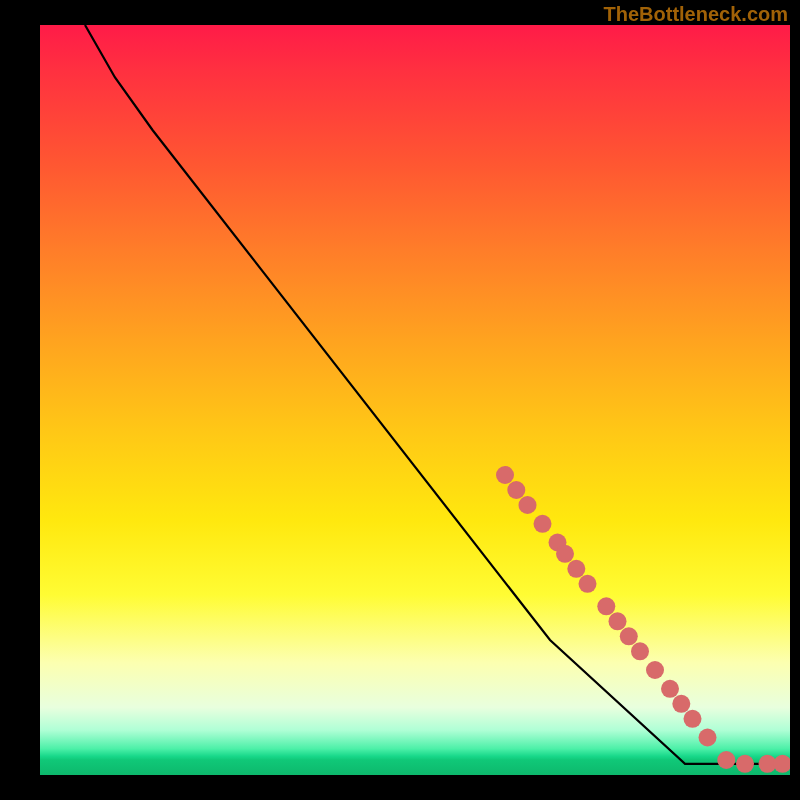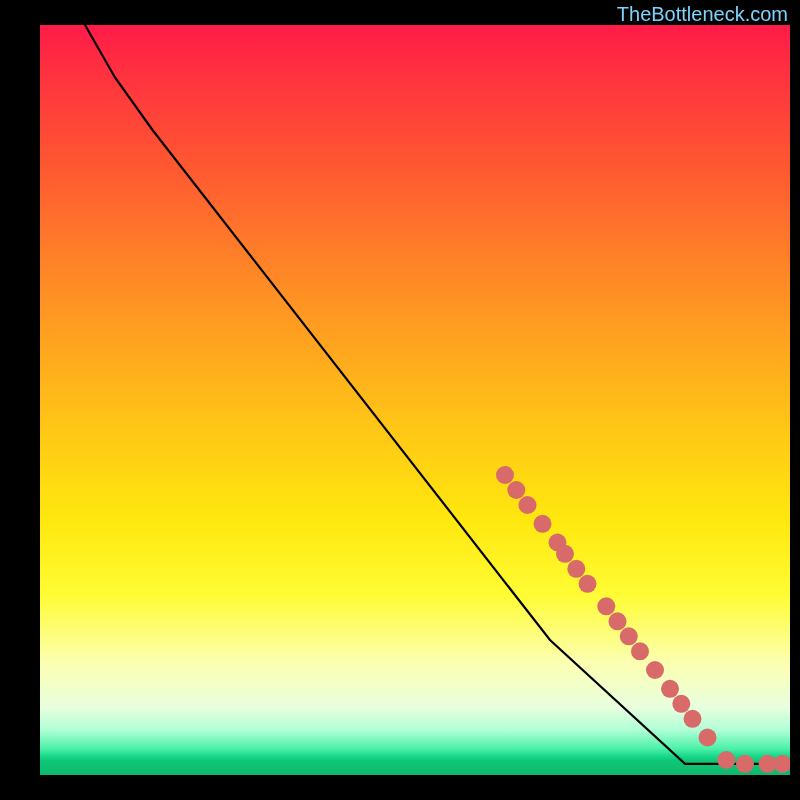--- a/index.html
+++ b/index.html
@@ -8,23 +8,23 @@
     width: 800px;
     height: 800px;
     background: #000;
     position: relative;
     font-family: Arial, sans-serif;
   }
   .watermark {
     position: absolute;
     top: 3px;
     right: 12px;
-    color: #7dd3fc;
+    color: #a16207;
     font-size: 20px;
-    font-weight: normal;
+    font-weight: bold;
     z-index: 10;
   }
   .plot-area {
     position: absolute;
     left: 40px;
     top: 25px;
     width: 750px;
     height: 750px;
     background: linear-gradient(to bottom,
       #ff1b48 0%,

